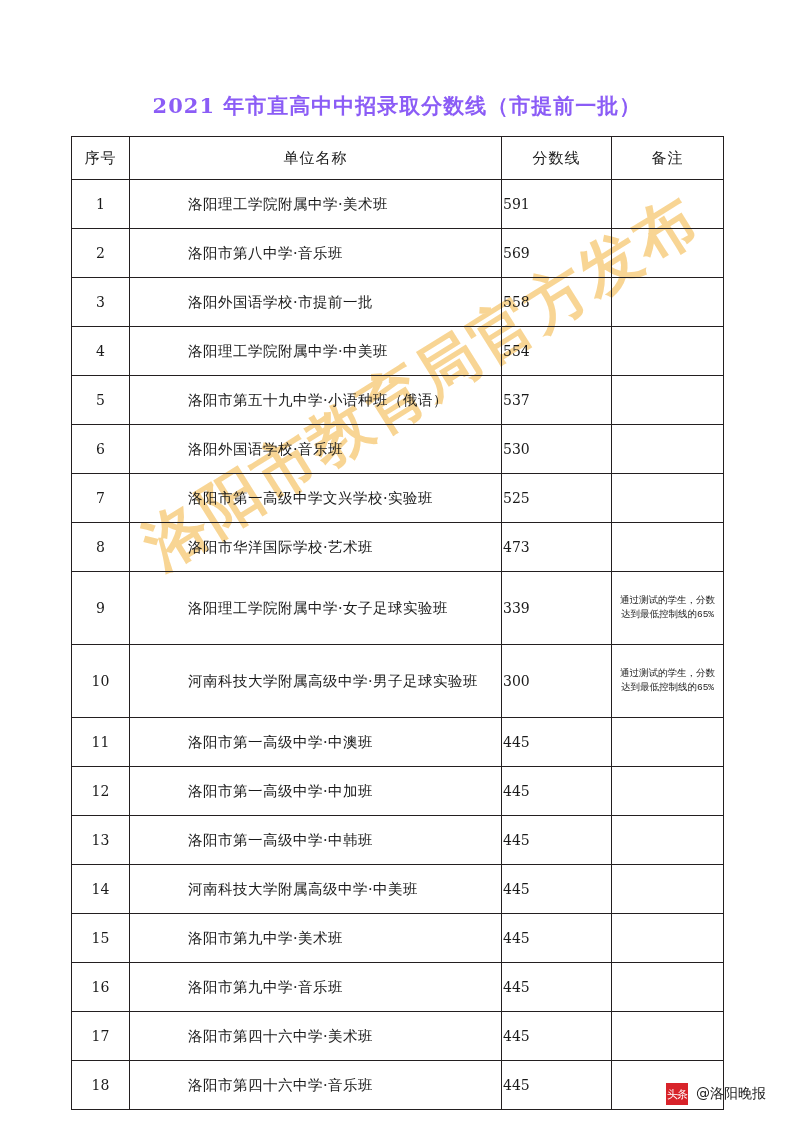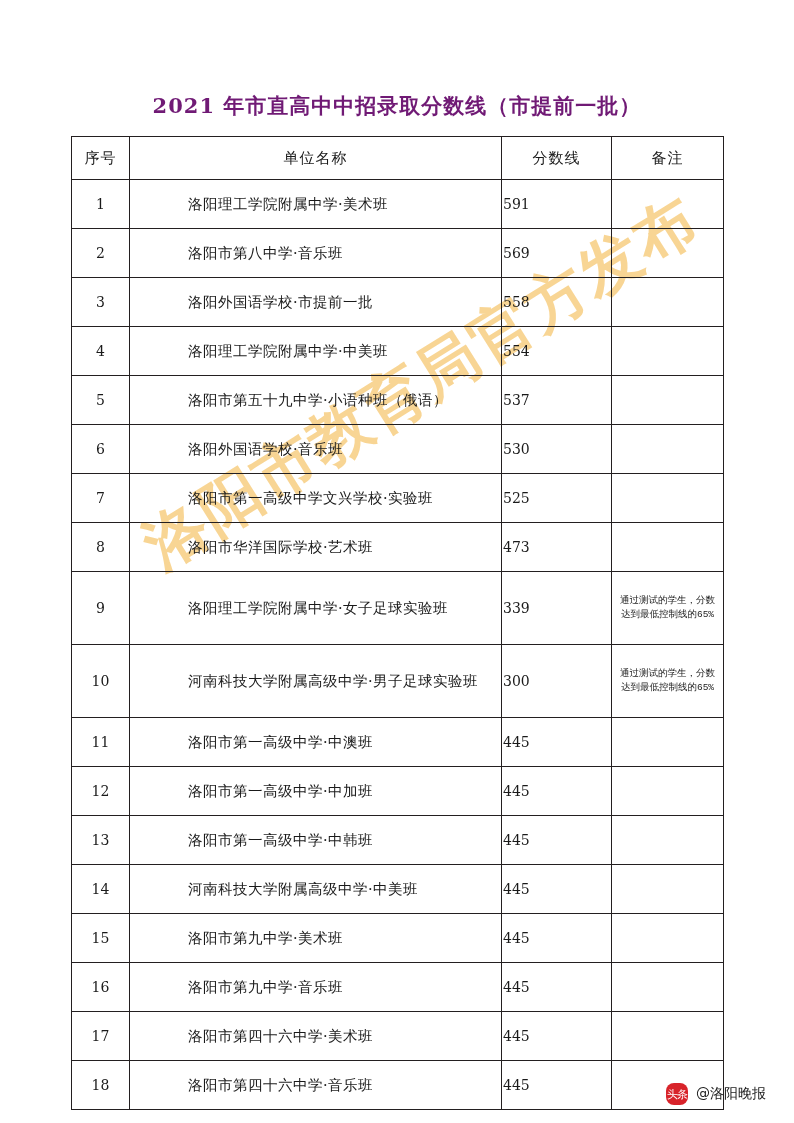--- a/index.html
+++ b/index.html
@@ -46,21 +46,21 @@
   }
 
   .doc-title {
     position: absolute;
     top: 92px;
     left: 0;
     width: 794px;
     text-align: center;
     font-size: 21px;
     font-weight: bold;
-    color: #701a75;
+    color: #8b5cf6;
     font-family: "DejaVu Serif", "Liberation Serif", serif;
     letter-spacing: 1px;
     z-index: 10;
   }
 
   .table-wrap {
     position: absolute;
     top: 136px;
     left: 71px;
     width: 652px;
@@ -125,21 +125,21 @@
     right: 28px;
     bottom: 18px;
     display: flex;
     align-items: center;
     gap: 8px;
     z-index: 12;
   }
   .brand-badge {
     width: 22px;
     height: 22px;
-    border-radius: 8px;
+    border-radius: 0;
     background: #d8232a;
     color: #fff;
     font-size: 11px;
     font-family: "DejaVu Sans", "Liberation Sans", sans-serif;
     display: flex;
     align-items: center;
     justify-content: center;
     letter-spacing: -1px;
   }
   .brand-text {

